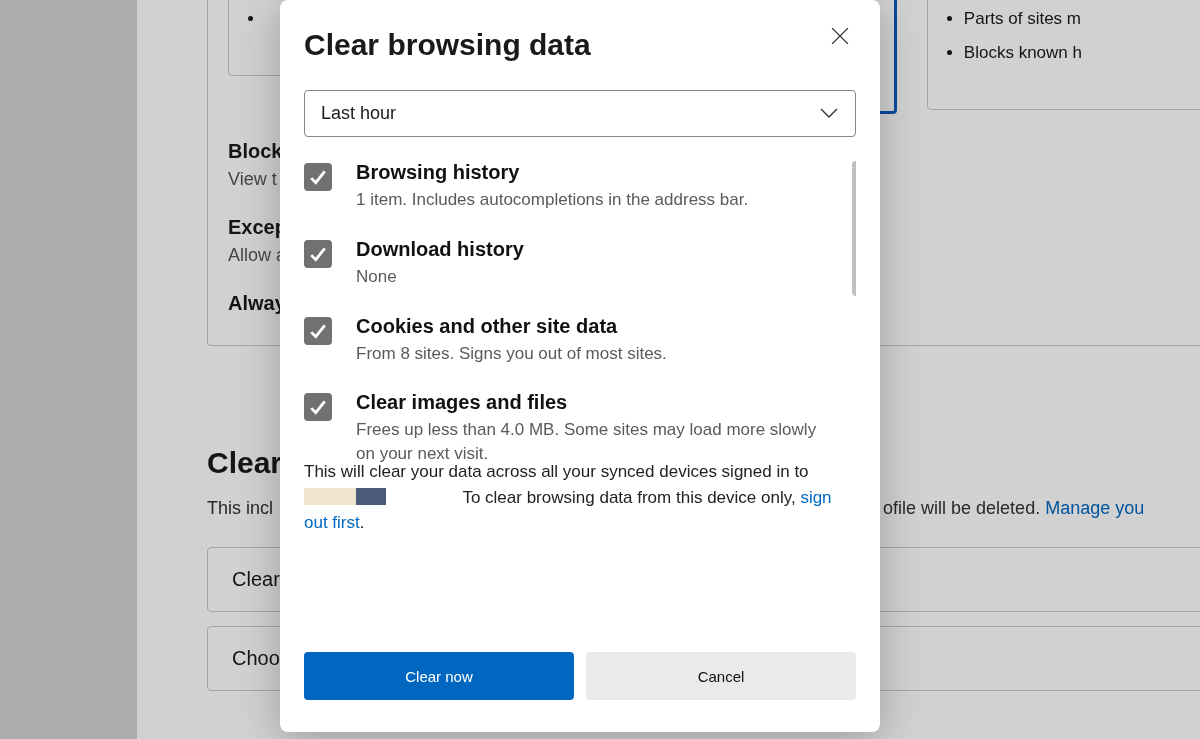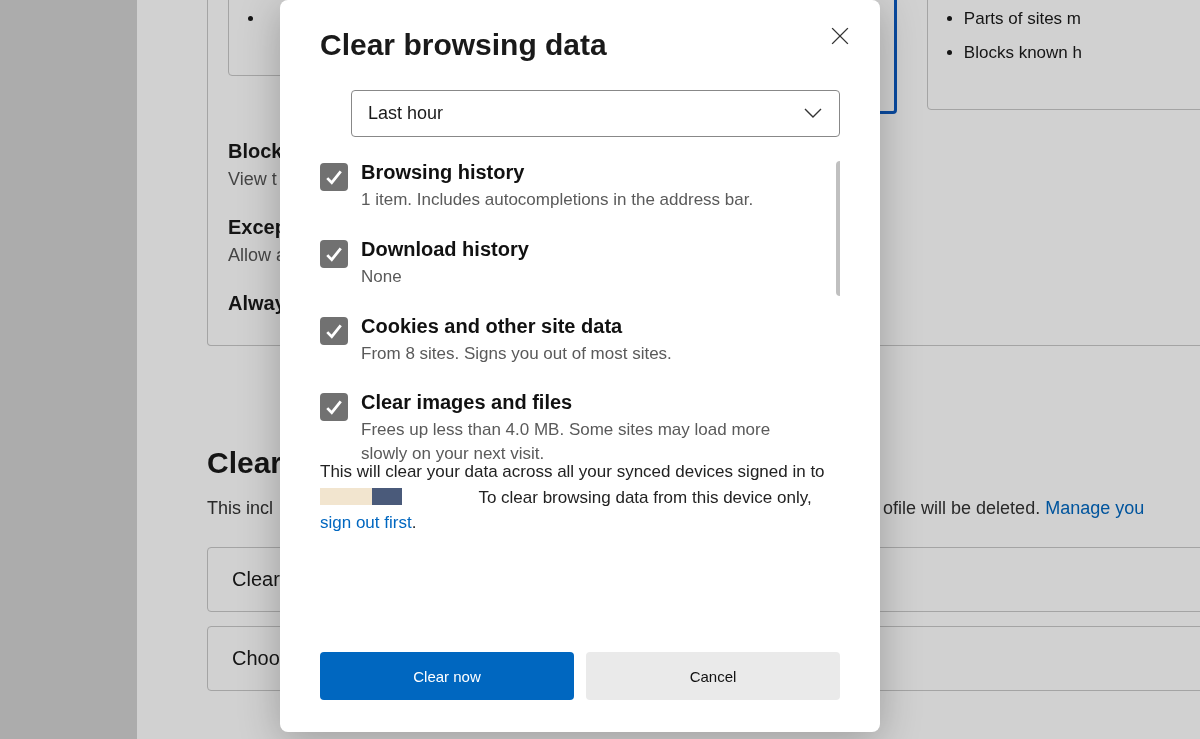--- a/index.html
+++ b/index.html
@@ -79,21 +79,21 @@
     .modal {
       position: absolute;
       left: 280px;
       top: 0;
       width: 600px;
       height: 732px;
       background: #fff;
       border-radius: 8px;
       box-shadow: 0 8px 40px rgba(0,0,0,0.25);
       z-index: 10;
-      padding: 28px 40px 32px;
+      padding: 28px 24px 32px;
       display: flex;
       flex-direction: column;
     }
     .modal-close {
       position: absolute;
       top: 18px;
       right: 22px;
       width: 36px;
       height: 36px;
       display: flex;
@@ -118,21 +118,20 @@
       position: relative;
       border: 1px solid #888;
       border-radius: 4px;
       padding: 12px 16px;
       font-size: 18px;
       display: flex;
       justify-content: space-between;
       align-items: center;
       cursor: pointer;
       margin-bottom: 24px;
-      margin-left: 31px;
     }
     .select-box .chev { color: #333; }
 
     .options-scroll {
       position: relative;
       flex: 0 0 auto;
       height: 310px;
       overflow: hidden;
     }
     .options-inner {
@@ -143,21 +142,21 @@
       right: -4px;
       top: 0;
       width: 8px;
       height: 135px;
       background: #c0c0c0;
       border-radius: 4px;
     }
 
     .check-row {
       display: flex;
-      gap: 13px;
+      gap: 24px;
       align-items: flex-start;
       margin: 0 0 26px;
     }
     .checkbox {
       flex: 0 0 auto;
       width: 28px;
       height: 28px;
       background: #717171;
       border-radius: 4px;
       display: flex;

